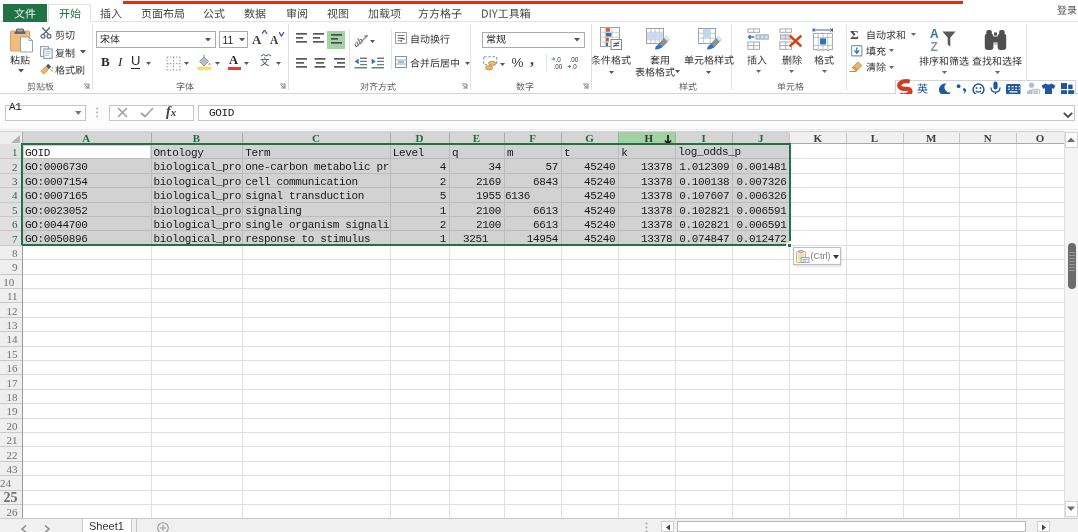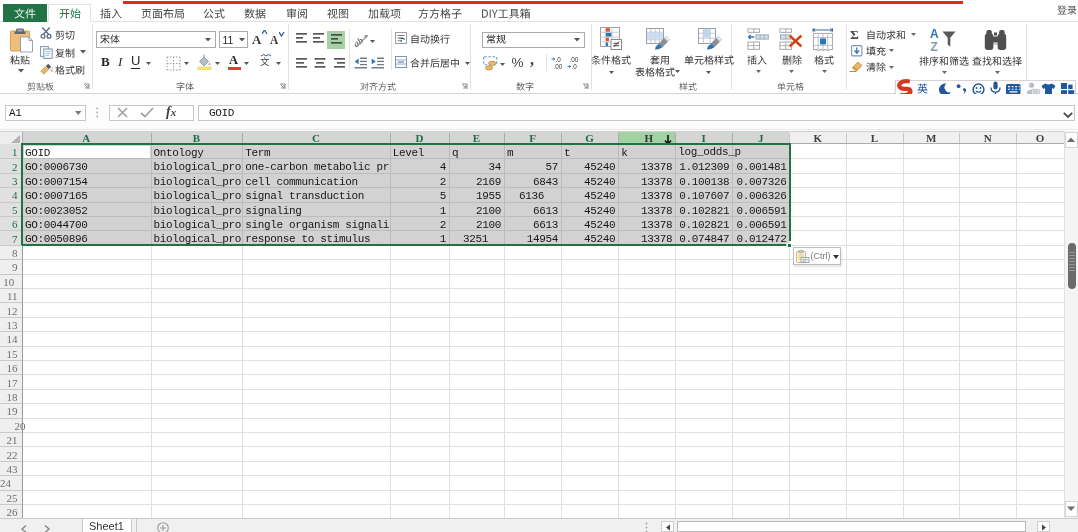--- a/index.html
+++ b/index.html
@@ -469,21 +469,21 @@
     </svg>
     <svg class="a" style="left:1060.5px;top:82.5px" width="14" height="13">
 <rect x="0" y="0" width="6" height="6" fill="#20579e"></rect>
       <rect x="7.2" y="1.6" width="4.4" height="4.4" fill="#20579e"></rect>
 <rect x="0" y="7.2" width="6" height="5.8" fill="#20579e"></rect>
       <rect x="7.2" y="7.2" width="6" height="5.8" fill="#20579e"></rect>
     </svg>
     <div class="a" style="left:0px;top:93.5px;width:1078px;height:35px;background:#fcfcfc"></div>
     <div class="a" style="left:0px;top:128.8px;width:1078px;height:1.2px;background:#e8e8e8"></div>
     <div class="a" style="left:5px;top:104.5px;width:81px;height:16.5px;background:#fff;border:1px solid #c6c6c6"></div>
-    <div class="a mono" style="left:9px;top:106px;">A1</div>
+    <div class="a mono" style="left:9px;top:100px;">A1</div>
     <svg class="a" style="left:74.5px;top:110.5px" width="7" height="4">
       <path d="M0 0 L6.5 0 L3.25 4 Z" fill="#777"></path>
     </svg>
     <svg class="a" style="left:95.5px;top:107px" width="3" height="12">
 <circle cx="1.2" cy="1.5" r="1" fill="#b5b5b5"></circle>
       <circle cx="1.2" cy="5.5" r="1" fill="#b5b5b5"></circle>
       <circle cx="1.2" cy="9.5" r="1" fill="#b5b5b5"></circle>
     </svg>
     <div class="a" style="left:108.5px;top:104.5px;width:85.5px;height:16.5px;background:#fff;border:1px solid #c6c6c6"></div>
     <svg class="a" style="left:117px;top:107px" width="12" height="11">
@@ -635,31 +635,31 @@
     <div class="a hdr" style="left:0;top:347.8px;width:17.5px;text-align:right;color:#6f6f6f;font-size:11px;font-weight:normal">15</div>
     <div class="a" style="left:0px;top:360.0px;width:22px;height:1px;background:#c9c9c9"></div>
     <div class="a hdr" style="left:0;top:362.2px;width:17.5px;text-align:right;color:#6f6f6f;font-size:11px;font-weight:normal">16</div>
     <div class="a" style="left:0px;top:374.4px;width:22px;height:1px;background:#c9c9c9"></div>
     <div class="a hdr" style="left:0;top:376.59999999999997px;width:17.5px;text-align:right;color:#6f6f6f;font-size:11px;font-weight:normal">17</div>
     <div class="a" style="left:0px;top:388.8px;width:22px;height:1px;background:#c9c9c9"></div>
     <div class="a hdr" style="left:0;top:391.0px;width:17.5px;text-align:right;color:#6f6f6f;font-size:11px;font-weight:normal">18</div>
     <div class="a" style="left:0px;top:403.2px;width:22px;height:1px;background:#c9c9c9"></div>
     <div class="a hdr" style="left:0;top:405.4px;width:17.5px;text-align:right;color:#6f6f6f;font-size:11px;font-weight:normal">19</div>
     <div class="a" style="left:0px;top:417.6px;width:22px;height:1px;background:#c9c9c9"></div>
-    <div class="a hdr" style="left:8px;top:419.8px;width:17.5px;text-align:right;color:#6f6f6f;font-size:11px;font-weight:normal">20</div>
+    <div class="a hdr" style="left:0;top:419.8px;width:17.5px;text-align:right;color:#6f6f6f;font-size:11px;font-weight:normal">20</div>
     <div class="a" style="left:0px;top:432.0px;width:22px;height:1px;background:#c9c9c9"></div>
     <div class="a hdr" style="left:0;top:434.2px;width:17.5px;text-align:right;color:#6f6f6f;font-size:11px;font-weight:normal">21</div>
     <div class="a" style="left:0px;top:446.40000000000003px;width:22px;height:1px;background:#c9c9c9"></div>
     <div class="a hdr" style="left:0;top:448.6px;width:17.5px;text-align:right;color:#6f6f6f;font-size:11px;font-weight:normal">22</div>
     <div class="a" style="left:0px;top:460.8px;width:22px;height:1px;background:#c9c9c9"></div>
     <div class="a hdr" style="left:0;top:463.0px;width:17.5px;text-align:right;color:#6f6f6f;font-size:11px;font-weight:normal">43</div>
     <div class="a" style="left:0px;top:475.2px;width:22px;height:1px;background:#c9c9c9"></div>
     <div class="a hdr" style="left:0;top:477.4px;width:17.5px;text-align:left;color:#6f6f6f;font-size:11px;font-weight:normal">24</div>
     <div class="a" style="left:0px;top:489.6px;width:22px;height:1px;background:#c9c9c9"></div>
-    <div class="a hdr" style="left:0;top:491.8px;width:17.5px;text-align:right;color:#6f6f6f;font-size:11px;font-weight:normal">25</div>
+    <div class="a hdr" style="left:0;top:491.8px;width:17.5px;text-align:right;color:#6f6f6f;font-size:14px;font-weight:bold">25</div>
     <div class="a" style="left:0px;top:504.0px;width:22px;height:1px;background:#c9c9c9"></div>
     <div class="a hdr" style="left:0;top:506.2px;width:17.5px;text-align:right;color:#6f6f6f;font-size:11px;font-weight:normal">26</div>
     <div class="a mono" style="left:25px;top:145.9px;width:124.5px;overflow:hidden">GOID</div>
     <div class="a mono" style="left:153.5px;top:145.9px;width:87.80000000000001px;overflow:hidden">Ontology</div>
     <div class="a mono" style="left:245.3px;top:145.9px;width:143.5px;overflow:hidden">Term</div>
     <div class="a mono" style="left:392.8px;top:145.9px;width:55.19999999999999px;overflow:hidden">Level</div>
     <div class="a mono" style="left:452px;top:145.9px;width:51px;overflow:hidden">q</div>
     <div class="a mono" style="left:507px;top:145.9px;width:53px;overflow:hidden">m</div>
     <div class="a mono" style="left:564px;top:145.9px;width:53.200000000000045px;overflow:hidden">t</div>
     <div class="a mono" style="left:621.2px;top:145.9px;width:53.0px;overflow:hidden">k</div>
@@ -682,21 +682,21 @@
     <div class="a mono" style="left:505px;top:174.70000000000002px;width:53px;text-align:right">6843</div>
     <div class="a mono" style="left:562px;top:174.70000000000002px;width:53.200000000000045px;text-align:right">45240</div>
     <div class="a mono" style="left:619.2px;top:174.70000000000002px;width:53.0px;text-align:right">13378</div>
     <div class="a mono" style="left:676.2px;top:174.70000000000002px;width:53.09999999999991px;text-align:right">0.100138</div>
     <div class="a mono" style="left:733.3px;top:174.70000000000002px;width:53.10000000000002px;text-align:right">0.007326</div>
     <div class="a mono" style="left:25px;top:189.1px;width:124.5px;overflow:hidden">GO:0007165</div>
     <div class="a mono" style="left:153.5px;top:189.1px;width:87.80000000000001px;overflow:hidden">biological_process</div>
     <div class="a mono" style="left:245.3px;top:189.1px;width:143.5px;overflow:hidden">signal transduction</div>
     <div class="a mono" style="left:390.8px;top:189.1px;width:55.19999999999999px;text-align:right">5</div>
     <div class="a mono" style="left:450px;top:189.1px;width:51px;text-align:right">1955</div>
-    <div class="a mono" style="left:505px;top:189.1px;width:53px;text-align:center">6136</div>
+    <div class="a mono" style="left:505px;top:189.1px;width:53px;text-align:left">6136</div>
     <div class="a mono" style="left:562px;top:189.1px;width:53.200000000000045px;text-align:right">45240</div>
     <div class="a mono" style="left:619.2px;top:189.1px;width:53.0px;text-align:right">13378</div>
     <div class="a mono" style="left:676.2px;top:189.1px;width:53.09999999999991px;text-align:right">0.107607</div>
     <div class="a mono" style="left:733.3px;top:189.1px;width:53.10000000000002px;text-align:right">0.006326</div>
     <div class="a mono" style="left:25px;top:203.5px;width:124.5px;overflow:hidden">GO:0023052</div>
     <div class="a mono" style="left:153.5px;top:203.5px;width:87.80000000000001px;overflow:hidden">biological_process</div>
     <div class="a mono" style="left:245.3px;top:203.5px;width:143.5px;overflow:hidden">signaling</div>
     <div class="a mono" style="left:390.8px;top:203.5px;width:55.19999999999999px;text-align:right">1</div>
     <div class="a mono" style="left:450px;top:203.5px;width:51px;text-align:right">2100</div>
     <div class="a mono" style="left:505px;top:203.5px;width:53px;text-align:right">6613</div>

